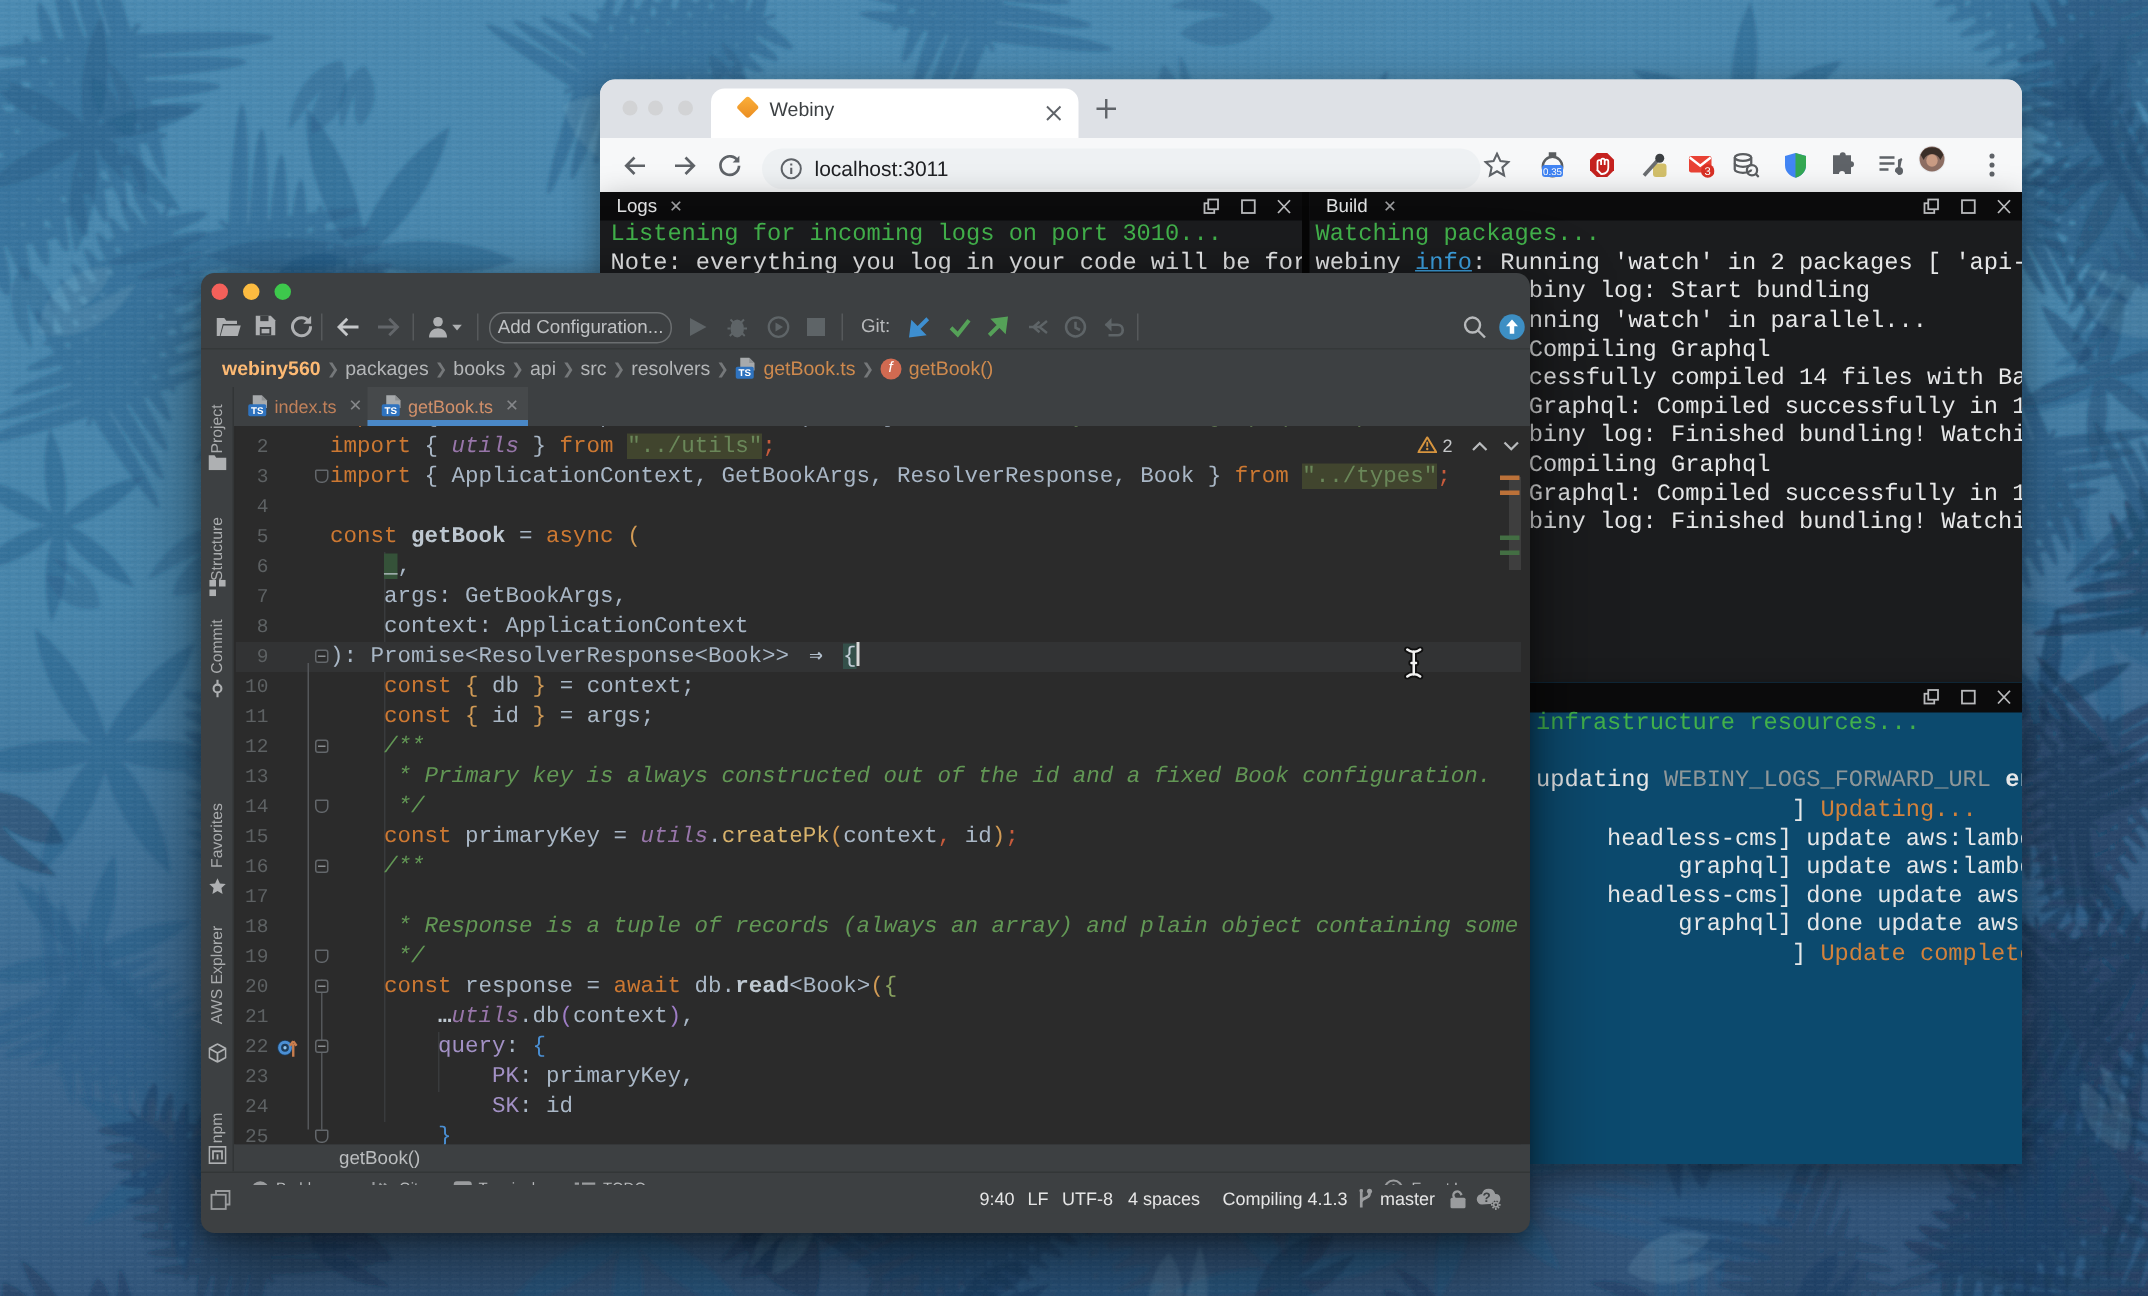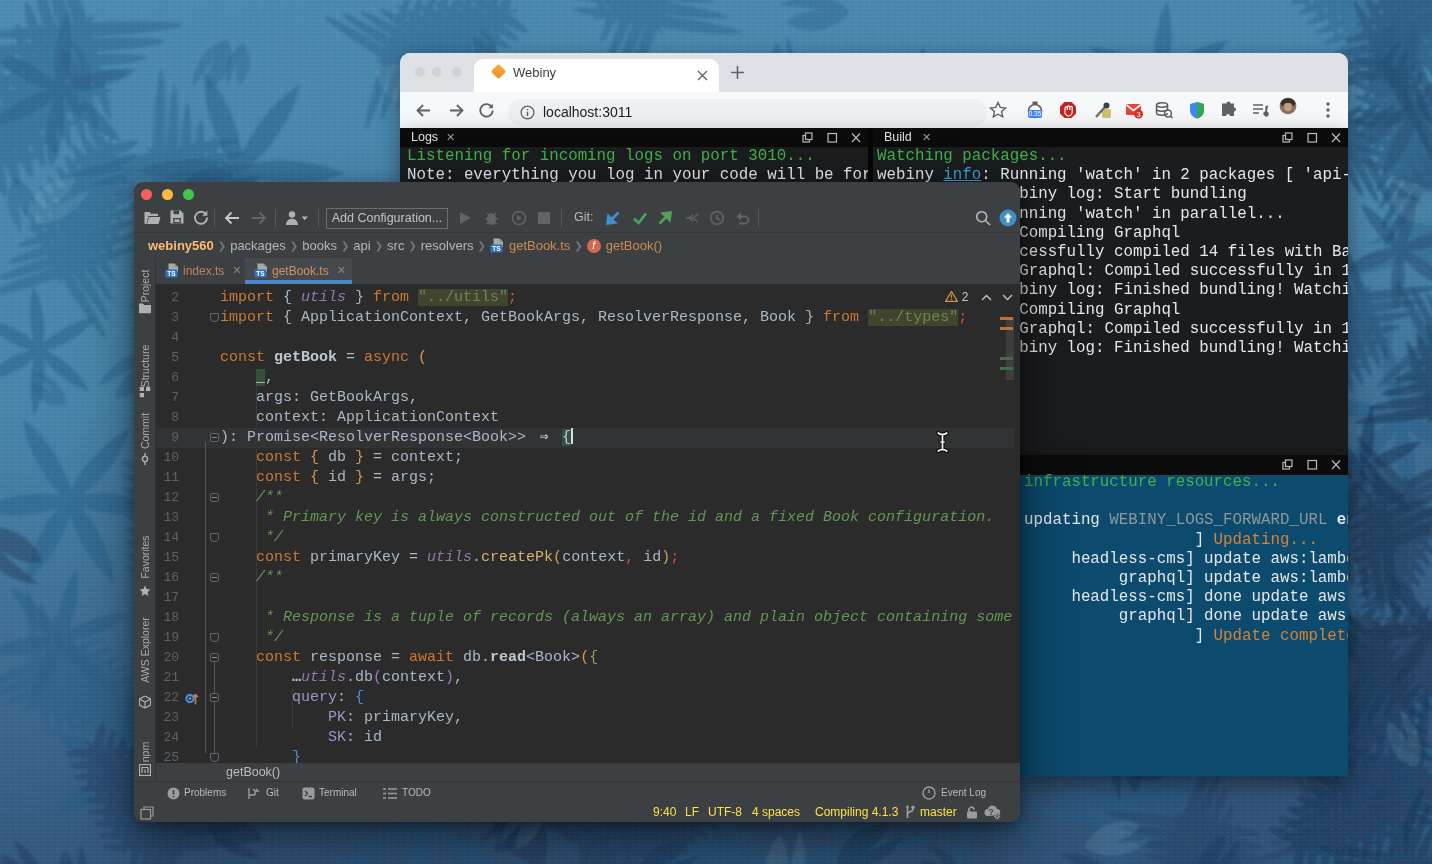--- a/index.html
+++ b/index.html
@@ -66,21 +66,21 @@
 .fbox::after{content:"";display:block;width:5px;height:1px;background:#8a8d90;margin:3px auto 0}
 .fhome{border-radius:1px 1px 4px 4px}
 .sline{position:absolute;width:1px;background:#54575a;z-index:2}
 .iguide{position:absolute;width:1px;background:#393b3d}
 .wbadge{position:absolute;right:1px;top:6px;font-size:12px;color:#c6c8ca}
 .smark{position:absolute;width:13px;height:3px;right:1px}
 .sthumb{position:absolute;right:0;top:34px;width:8px;height:62px;background:rgba(255,255,255,.09)}
 .crumb2{position:absolute;left:0;top:581px;width:100%;height:18px;background:#3d4042;font-size:12.5px;color:#bbbdbf;line-height:18px}
 .sbar1{position:absolute;left:0;top:599px;width:100%;height:22px;background:#3d4042;border-top:1px solid #333637;
  font-size:10px;color:#b8babc;line-height:21px}
-.sbar2{position:absolute;left:0;top:621px;width:100%;height:19px;background:#3d4042;font-size:12px;color:#fde047;line-height:18px}
+.sbar2{position:absolute;left:0;top:608px;width:100%;height:19px;background:#3d4042;font-size:12px;color:#e5e5e5;line-height:18px}
 .sb{position:absolute;top:0}
 
 .ibeam{position:absolute;left:936px;top:431px;z-index:50}
 </style></head>
 <body>
 <svg class="wall" width="1432" height="864" viewBox="0 0 1432 864">
 <defs>
 <linearGradient id="sky" x1="0" y1="0" x2="0.25" y2="1">
 <stop offset="0" stop-color="#4385ae"></stop>
         <stop offset="0.45" stop-color="#3f7fa7"></stop>
@@ -1462,21 +1462,21 @@
   <svg class="abs" style="left:117px;top:6px" width="16" height="16" viewBox="0 0 16 16">
         <path d="M1 8 H14 M8.5 2.5 L14 8 L8.5 13.5" stroke="#63666a" stroke-width="1.9" fill="none"></path>
       </svg>
   <div class="abs" style="left:141px;top:5px;width:1px;height:18px;background:#56595b"></div>
   <svg class="abs" style="left:150px;top:6px" width="26" height="16" viewBox="0 0 26 16">
         <circle cx="8" cy="4.5" r="3.2" fill="#aeb0b2"></circle>
         <path d="M2 15 c0-4.2 3-6.2 6-6.2 s6 2 6 6.2 Z" fill="#aeb0b2"></path>
         <path d="M17.5 6.5 l3.2 3.8 3.2-3.8 Z" fill="#aeb0b2"></path>
       </svg>
   <div class="abs" style="left:184px;top:5px;width:1px;height:18px;background:#56595b"></div>
-  <div class="abs" style="left:192px;top:4px;width:122px;height:21px;border:1px solid #6b6e70;border-radius:0;
+  <div class="abs" style="left:192px;top:4px;width:122px;height:21px;border:1px solid #6b6e70;border-radius:10px;
    font-size:12.5px;color:#c0c2c4;text-align:center;line-height:19px">Add Configuration...</div>
   <svg class="abs" style="left:325px;top:7px" width="13" height="14" viewBox="0 0 13 14">
         <path d="M1 1 L12 7 L1 13 Z" fill="#5e6467"></path>
       </svg>
   <svg class="abs" style="left:350px;top:6px" width="15" height="16" viewBox="0 0 15 16">
         <ellipse cx="7.5" cy="9" rx="4.5" ry="6" fill="#5e6467"></ellipse>
         <path d="M3 3 L6 6 M12 3 L9 6 M1 9 H3 M12 9 H14 M2.5 14 L5 11.5 M12.5 14 L10 11.5" stroke="#5e6467" stroke-width="1.3"></path>
       </svg>
   <svg class="abs" style="left:377px;top:6px" width="16" height="16" viewBox="0 0 16 16">
         <circle cx="8" cy="8" r="6.5" fill="none" stroke="#5e6467" stroke-width="1.5"></circle>

